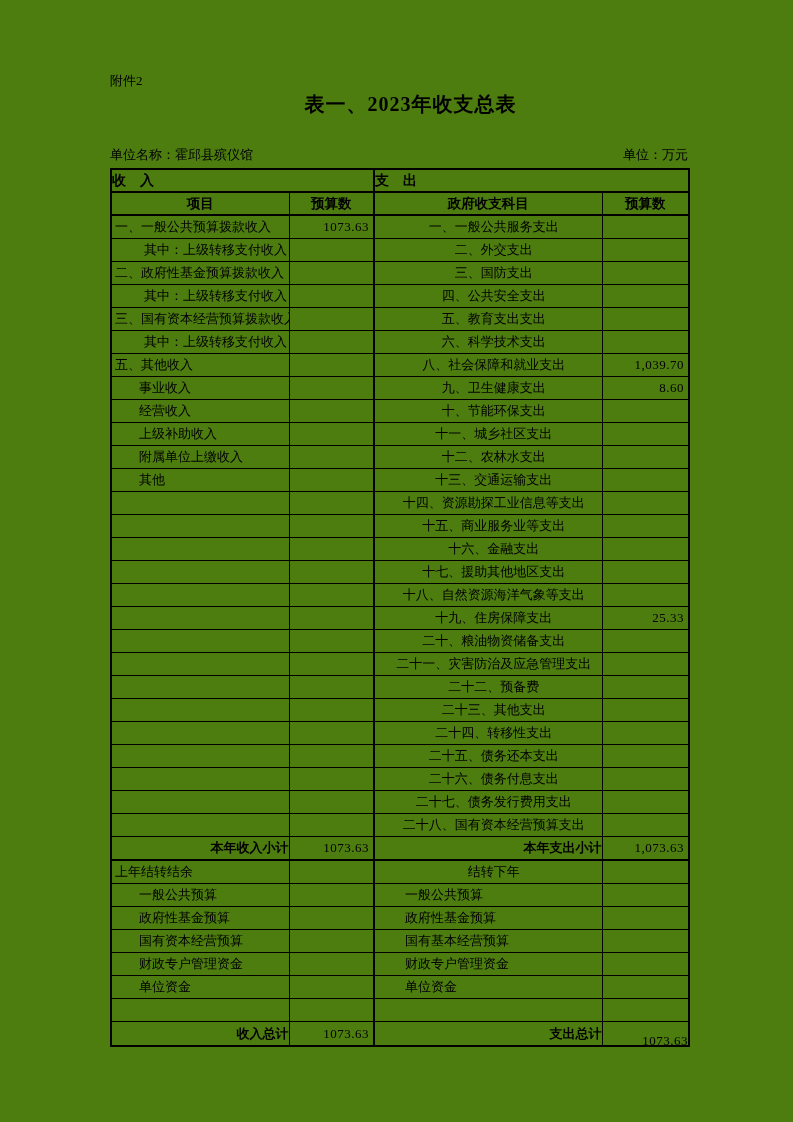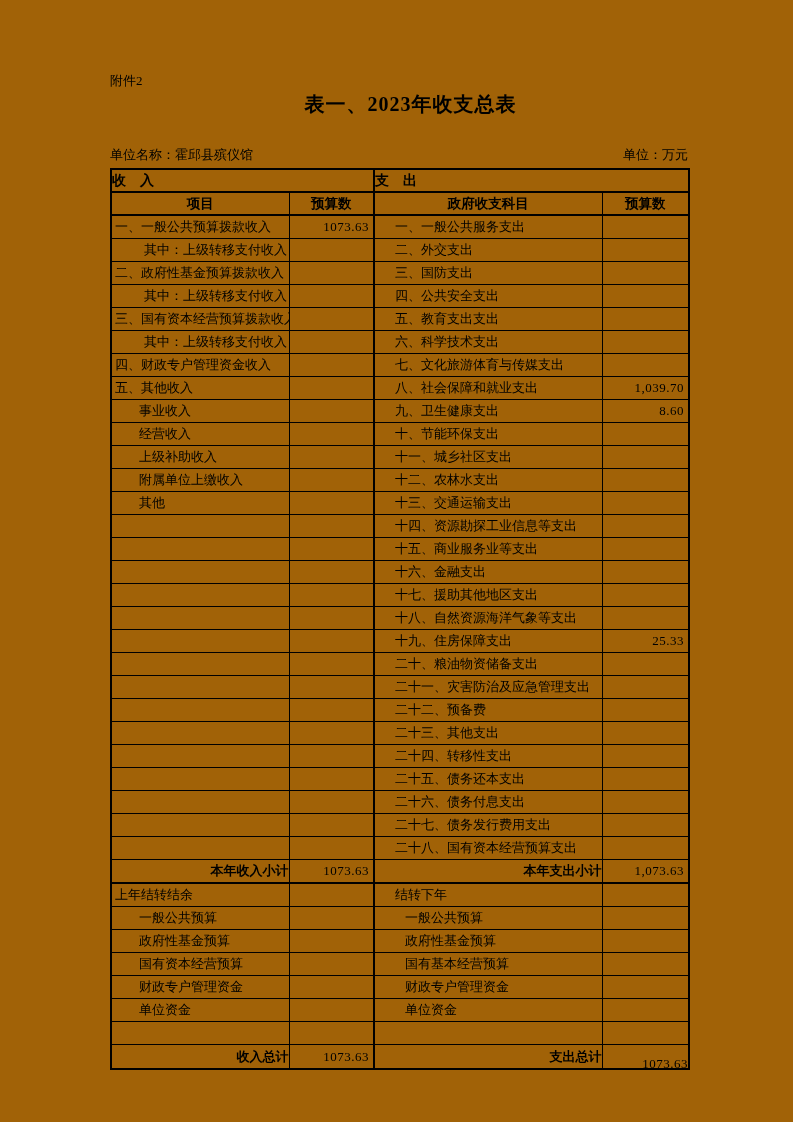--- a/index.html
+++ b/index.html
@@ -1,19 +1,19 @@
 <!DOCTYPE html>
 <html><head>
 <meta charset="utf-8">
 <style>
   html,body{margin:0;padding:0;background:#ffffff;}
   .page{
     position:relative;
     width:793px;height:1122px;
-    background:#a16207;
+    background:#4d7c0f;
     font-family:"Liberation Serif","DejaVu Serif",serif;
     color:#000;
     overflow:hidden;
   }
   .attachment{
     position:absolute;left:110px;top:72px;
     font-size:13px;
   }
   .title{
     position:absolute;left:14px;top:91px;width:793px;
@@ -46,21 +46,21 @@
   }
   tr.colhead td{
     font-weight:bold;text-align:center;font-size:13.5px;
     border-bottom:2px solid #000;height:21px;
   }
   td.mid{border-left:2px solid #000;}
   td.item{text-align:left;}
   td.ind0{padding-left:3px;}
   td.ind1{padding-left:27px;margin-top:26px;}
   td.ind2{padding-left:32px;}
-  td.eind0{padding-left:20px;}
+  td.eind0{padding-left:11px;text-align:center;}
   td.eind1{padding-left:30px;}
   td.num{text-align:right;padding-right:4px;letter-spacing:0.5px;}
   tr.subtotal td{border-bottom:2px solid #000;}
   tr.subtotal td.lbl, tr.total td.lbl{
     font-weight:bold;text-align:right;
   }
   tr.total td{height:23px;}
   td.shiftnum{text-align:right;padding-right:0;letter-spacing:0.5px;}
   td.shiftnum .dropped{
     display:inline-block;
@@ -131,26 +131,20 @@
           <td class="item mid eind0">五、教育支出支出</td>
           <td class="num"></td>
         </tr>
         <tr>
           <td class="item ind2">其中：上级转移支付收入</td>
           <td class="num"></td>
           <td class="item mid eind0">六、科学技术支出</td>
           <td class="num"></td>
         </tr>
         <tr>
-          <td class="item ind0">四、财政专户管理资金收入</td>
-          <td class="num"></td>
-          <td class="item mid eind0">七、文化旅游体育与传媒支出</td>
-          <td class="num"></td>
-        </tr>
-        <tr>
           <td class="item ind0">五、其他收入</td>
           <td class="num"></td>
           <td class="item mid eind0">八、社会保障和就业支出</td>
           <td class="num">1,039.70</td>
         </tr>
         <tr>
           <td class="item ind1">事业收入</td>
           <td class="num"></td>
           <td class="item mid eind0">九、卫生健康支出</td>
           <td class="num">8.60</td>

